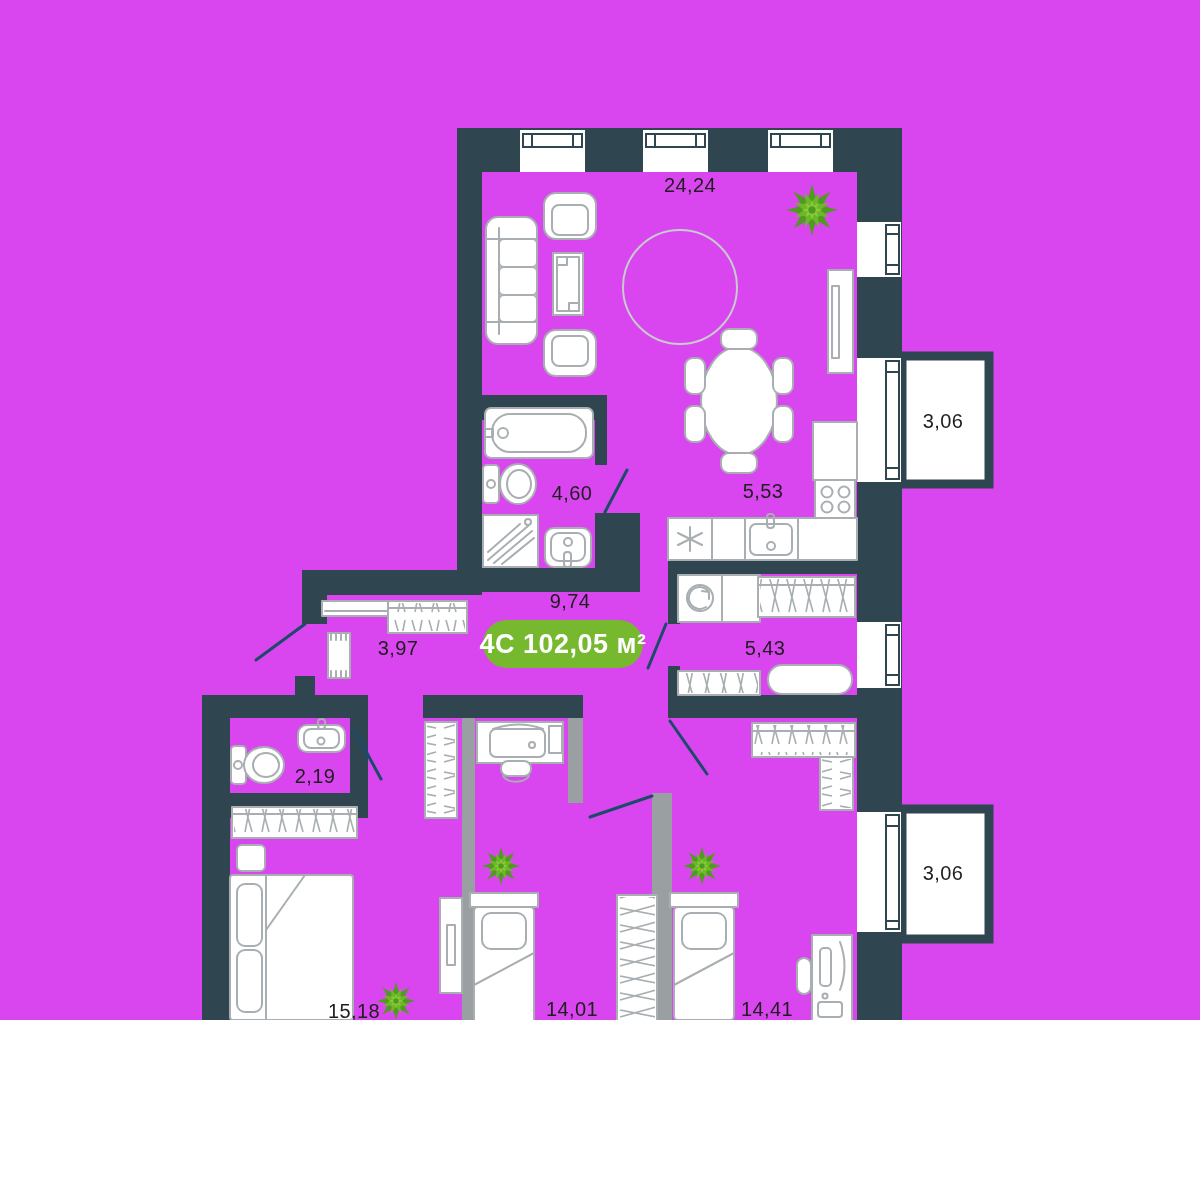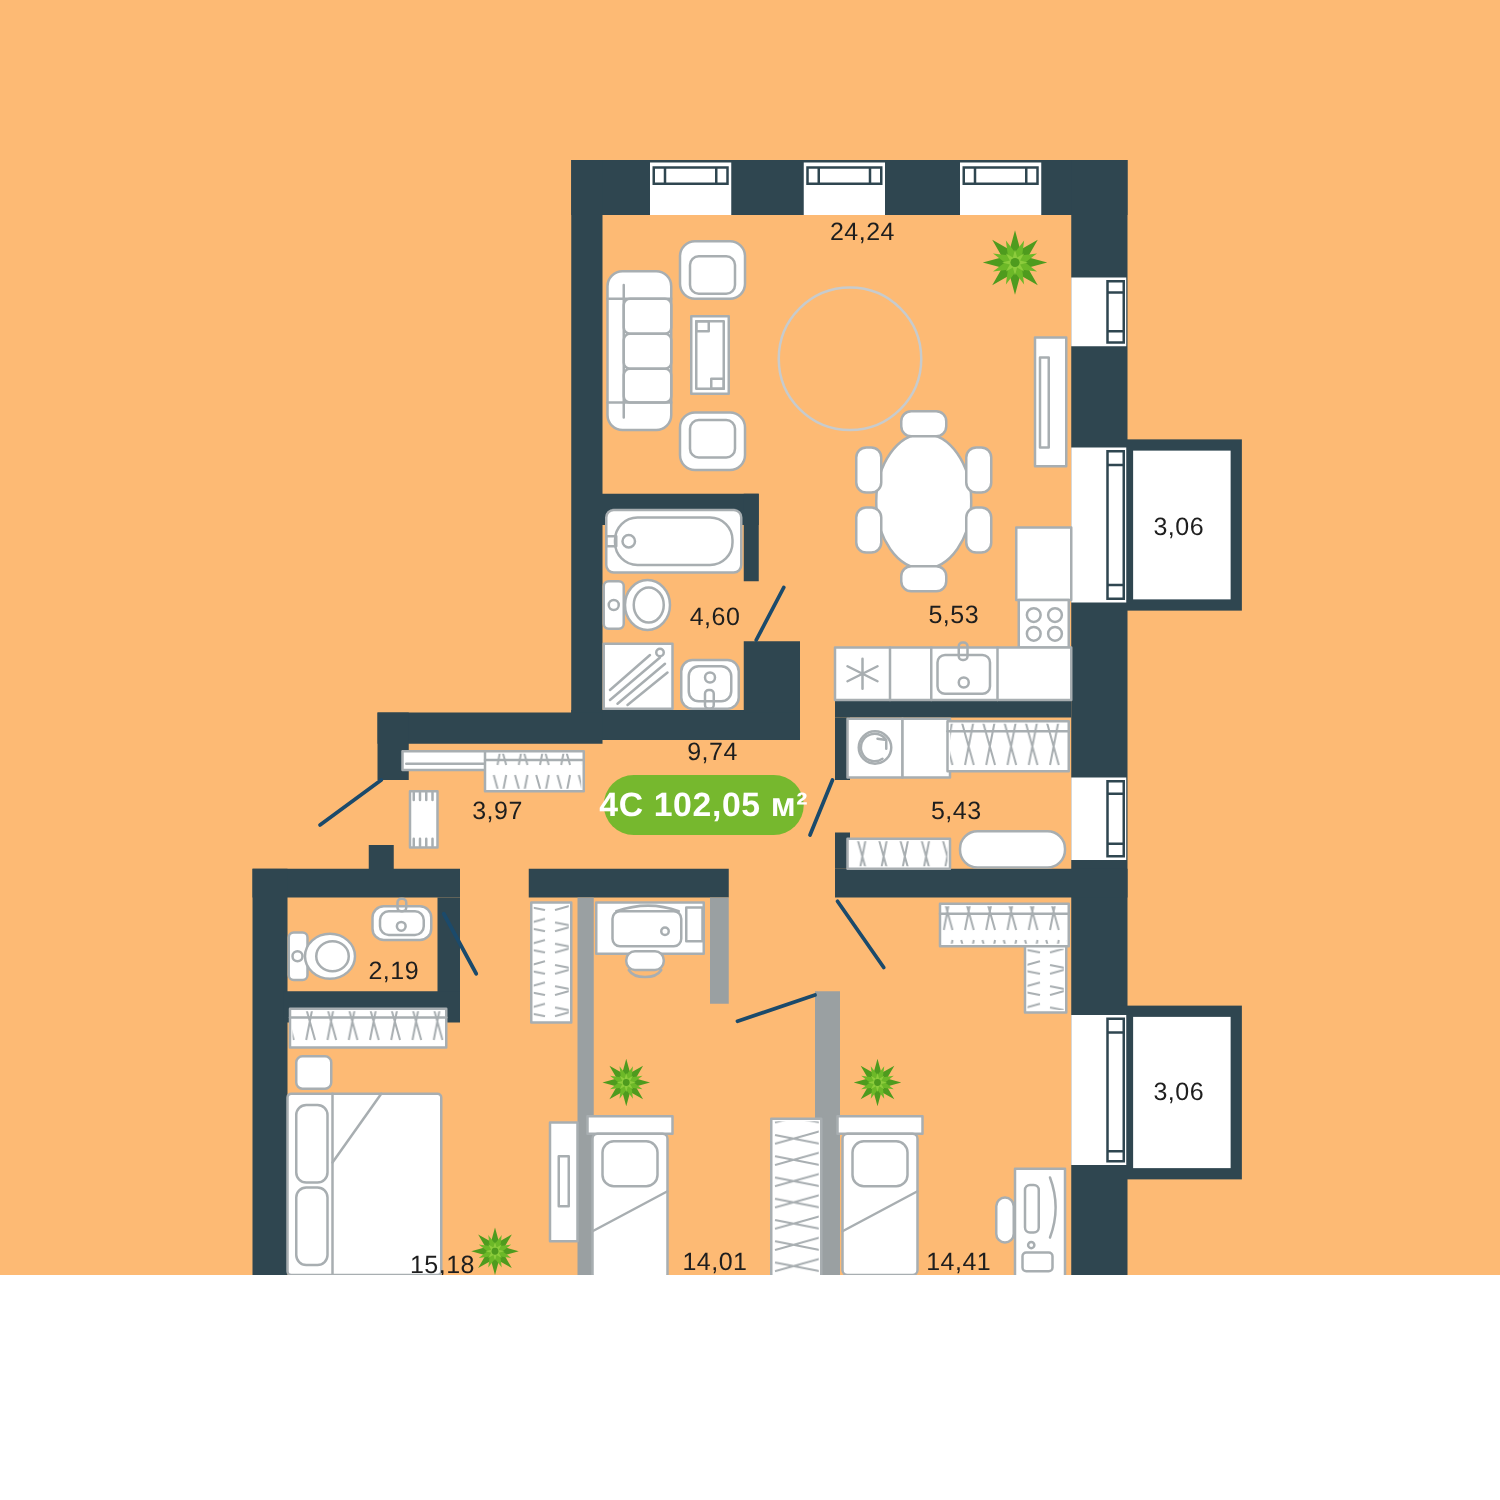--- a/index.html
+++ b/index.html
@@ -1,16 +1,16 @@
 <!DOCTYPE html>
 <html style="--wall: #2f4650; --furniture: #a8aeb1; --partition: #9aa0a2; --door: #1b4a6b; --accent: #76b82e; --rug: #c7cbcd; --plantDark: #4e9b1e; --plantLight: #6cb828; --plantMid: #8ccc3c;"><head>
 <meta charset="utf-8">
 <style>
   html,body{margin:0;padding:0;background:#ffffff;}
-  .stage{width:1200px;height:1020px;position:relative;background:#fdba74;}
+  .stage{width:1200px;height:1020px;position:relative;background:#d946ef;}
   svg{display:block;}
   .wall{fill:var(--wall);}
   .part{fill:var(--partition);}
   .win{fill:#fff;}
   .wb{fill:none;stroke:var(--wall);stroke-width:2;}
   .f{fill:none;stroke:var(--furniture);stroke-width:2;stroke-linejoin:round;stroke-linecap:round;}
   .ff{fill:#fff;stroke:var(--furniture);stroke-width:2;stroke-linejoin:round;}
   .rug{fill:none;stroke:var(--rug);stroke-width:2;}
   .door{fill:none;stroke:var(--door);stroke-width:3;stroke-linecap:round;}
   .balc{fill:#fff;stroke:var(--wall);stroke-width:9;}

